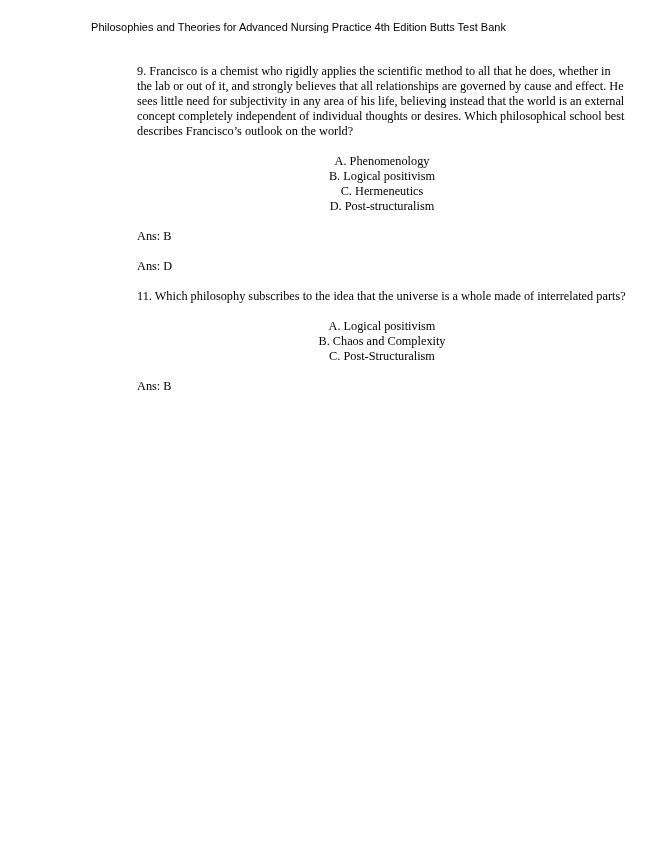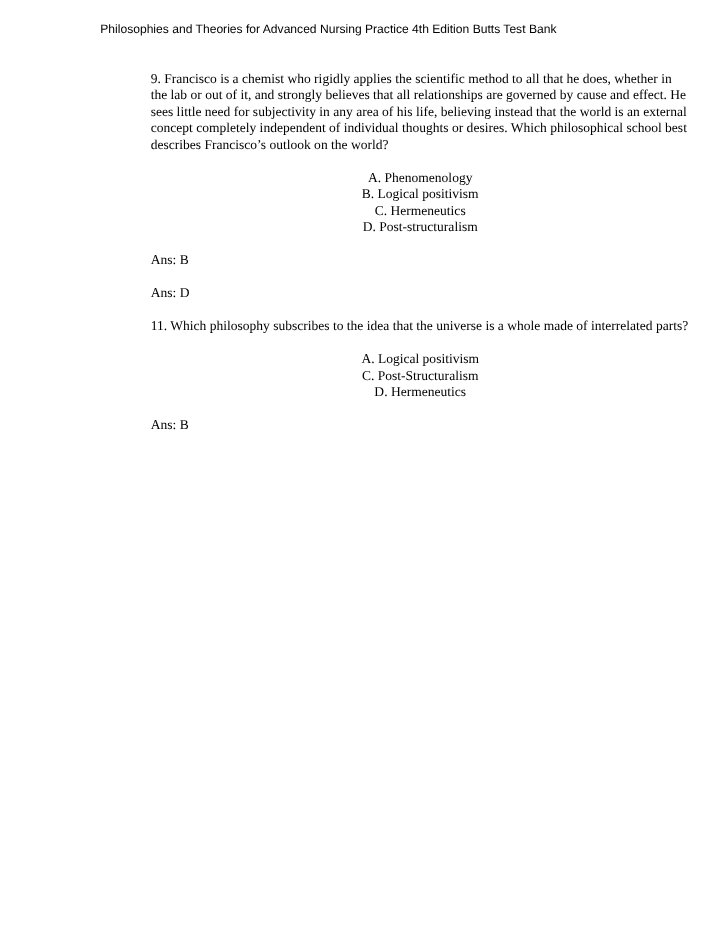--- a/index.html
+++ b/index.html
@@ -73,19 +73,19 @@
   </div>
 
   <div class="question">
     <p class="answer">Ans:  D</p>
   </div>
 
   <div class="question">
     <p class="question-stem">11.  Which philosophy subscribes to the idea that the universe is a whole made of interrelated parts?</p>
     <ul class="options">
       <li>A.  Logical positivism</li>
+      <li>B.  Chaos and Complexity</li>
       <li>C.  Post-Structuralism</li>
-      <li>D. Hermeneutics</li>
     </ul>
     <p class="answer">Ans:  B</p>
   </div>
 
 </div>
 
 </body></html>

